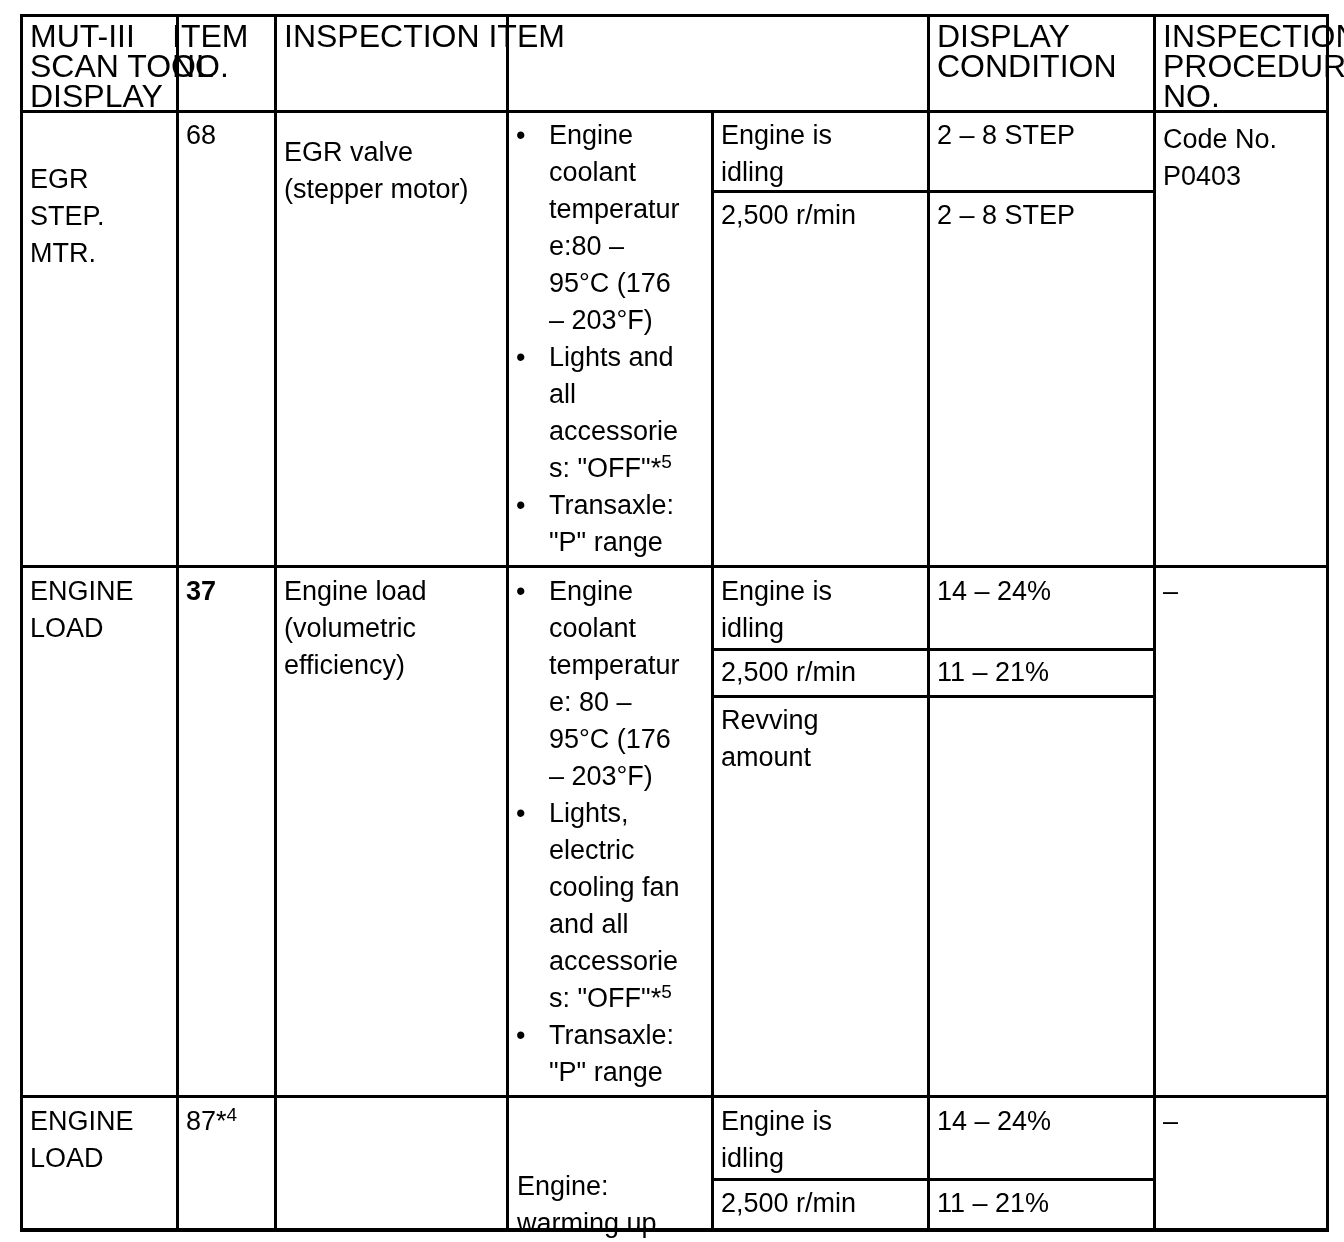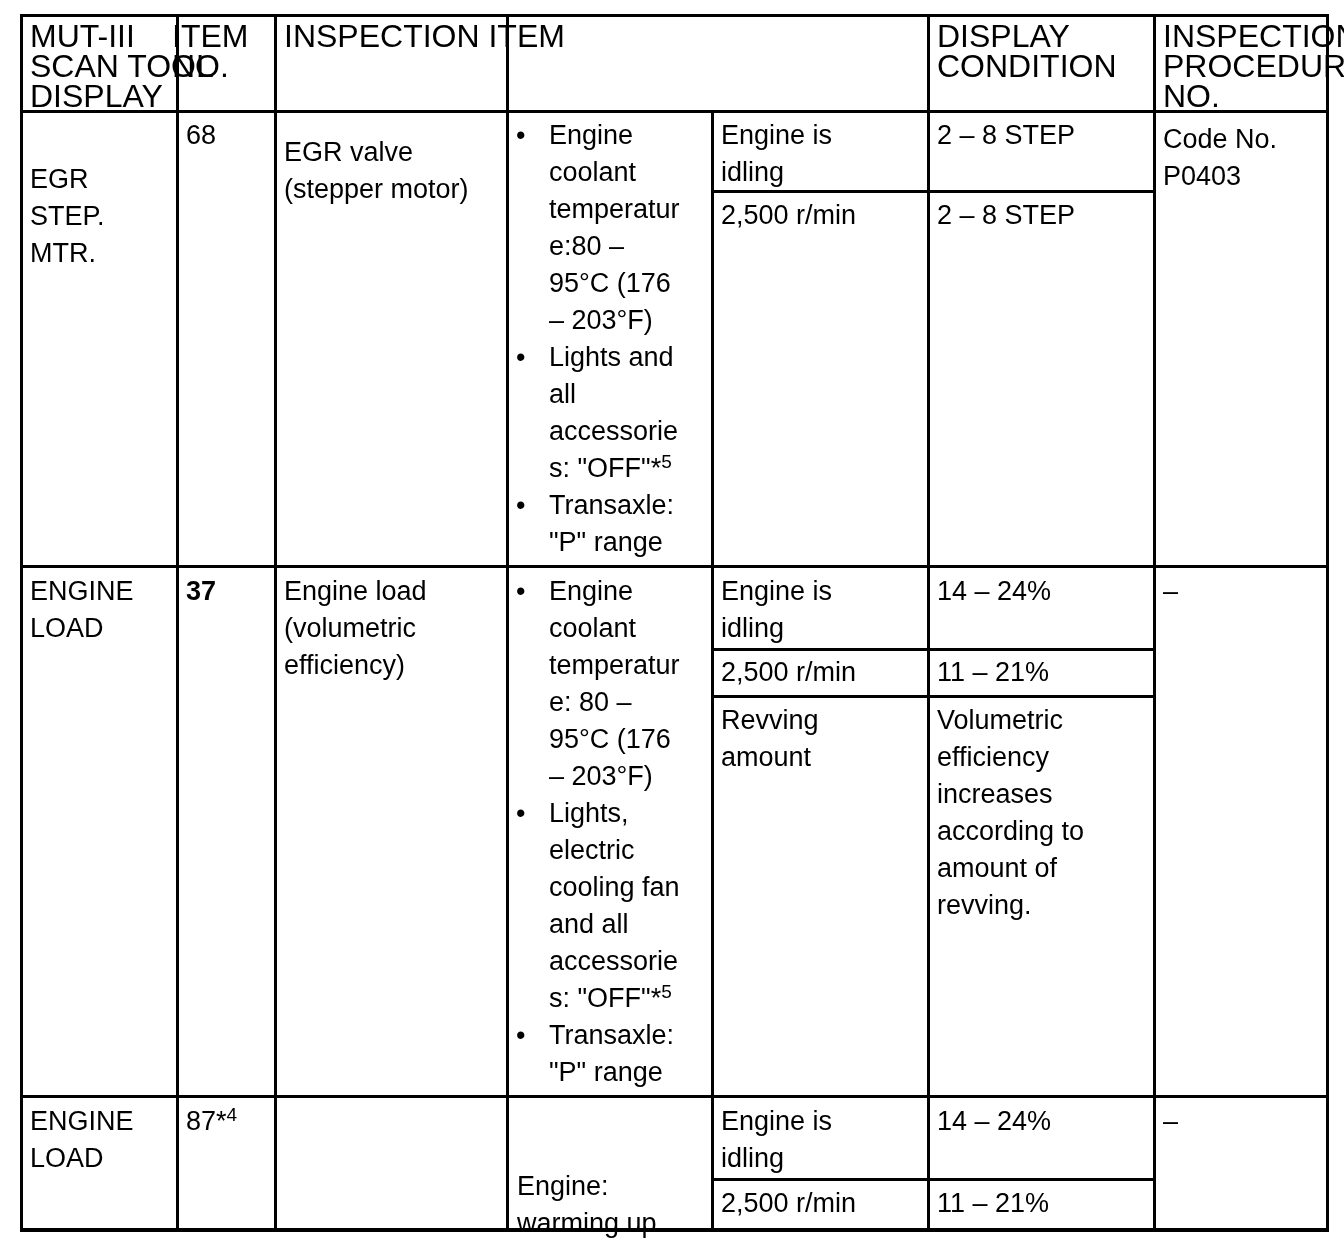--- a/index.html
+++ b/index.html
@@ -124,26 +124,20 @@
     </div>
   </div>
 
   <div class="t" style="left:721px; top:573px;">Engine is
 idling</div>
   <div class="t" style="left:937px; top:573px;">14 – 24%</div>
   <div class="t" style="left:721px; top:654px;">2,500 r/min</div>
   <div class="t" style="left:937px; top:654px;">11 – 21%</div>
   <div class="t" style="left:721px; top:702px;">Revving
 amount</div>
-  <div class="t" style="left:937px; top:702px;">Volumetric
-efficiency
-increases
-according to
-amount of
-revving.</div>
   <div class="t" style="left:1163px; top:573px;">–</div>
 
   <div class="t" style="left:30px;  top:1103px;">ENGINE
 LOAD</div>
   <div class="t" style="left:186px; top:1103px;"><span>87*</span><sup>4</sup></div>
   <div class="t" style="left:517px; top:1168px;">Engine:
 warming up</div>
 
   <div class="t" style="left:721px; top:1103px;">Engine is
 idling</div>

